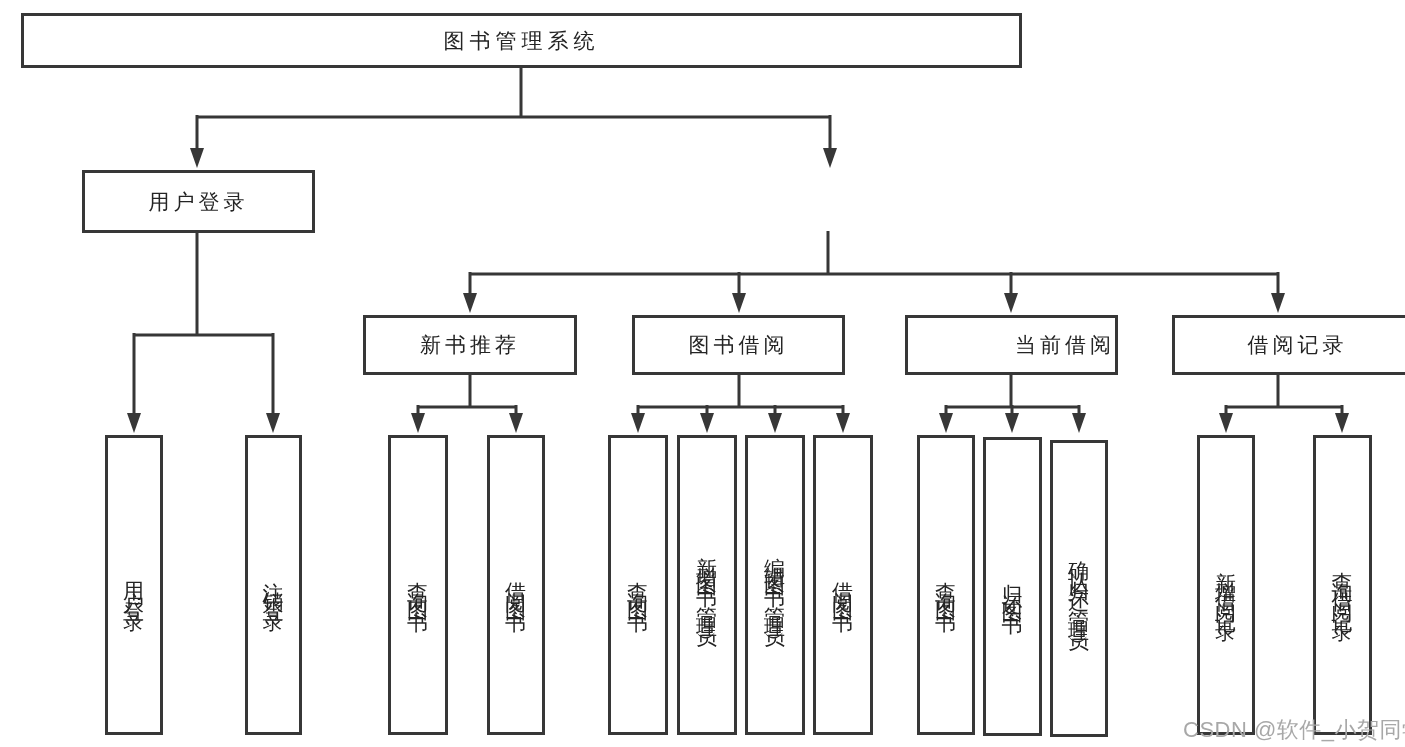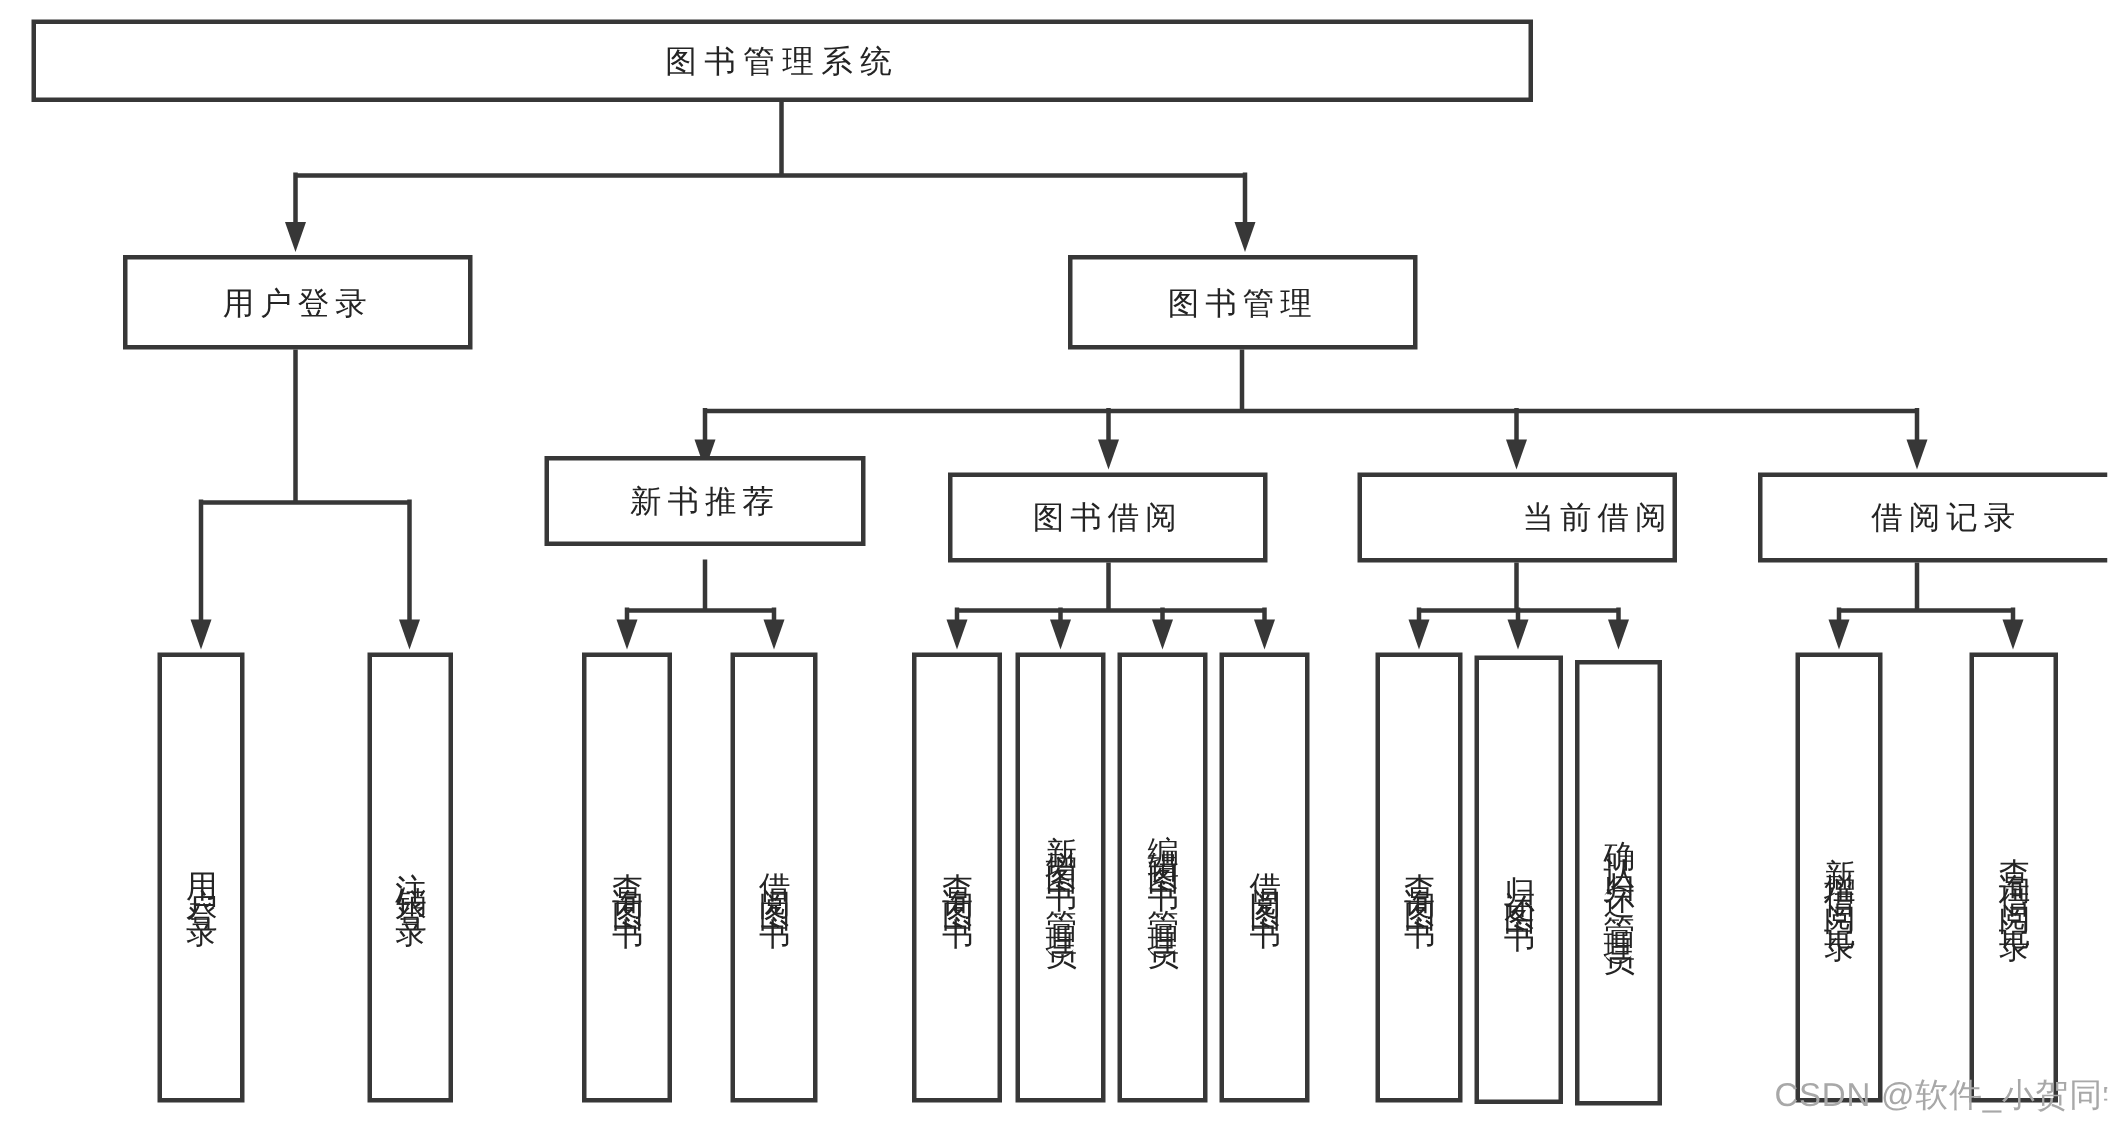--- a/index.html
+++ b/index.html
@@ -93,25 +93,22 @@
     </g>
   </svg>
 
   <div class="box hbox title" style="left:21px; top:13px; width:1001px; height:55px;">
     <span>图书管理系统</span>
   </div>
 
   <div class="box hbox" style="left:82px; top:170px; width:233px; height:63px;">
     <span>用户登录</span>
   </div>
-  <div class="box hbox" style="left:712px; top:170px; width:233px; height:63px;">
-    <span>图书管理</span>
-  </div>
 
-  <div class="box hbox" style="left:363px; top:304px; width:214px; height:60px;">
+  <div class="box hbox" style="left:363px; top:315px; width:214px; height:60px;">
     <span>新书推荐</span>
   </div>
   <div class="box hbox" style="left:632px; top:315px; width:213px; height:60px;font-family:Liberation Serif, serif;">
     <span>图书借阅</span>
   </div>
   <div class="box hbox" style="left:905px; top:315px; width:213px; height:60px;justify-content:flex-end;">
     <span>当前借阅</span>
   </div>
   <div class="box hbox" style="left:1172px; top:315px; width:251px; height:60px;">
     <span>借阅记录</span>

